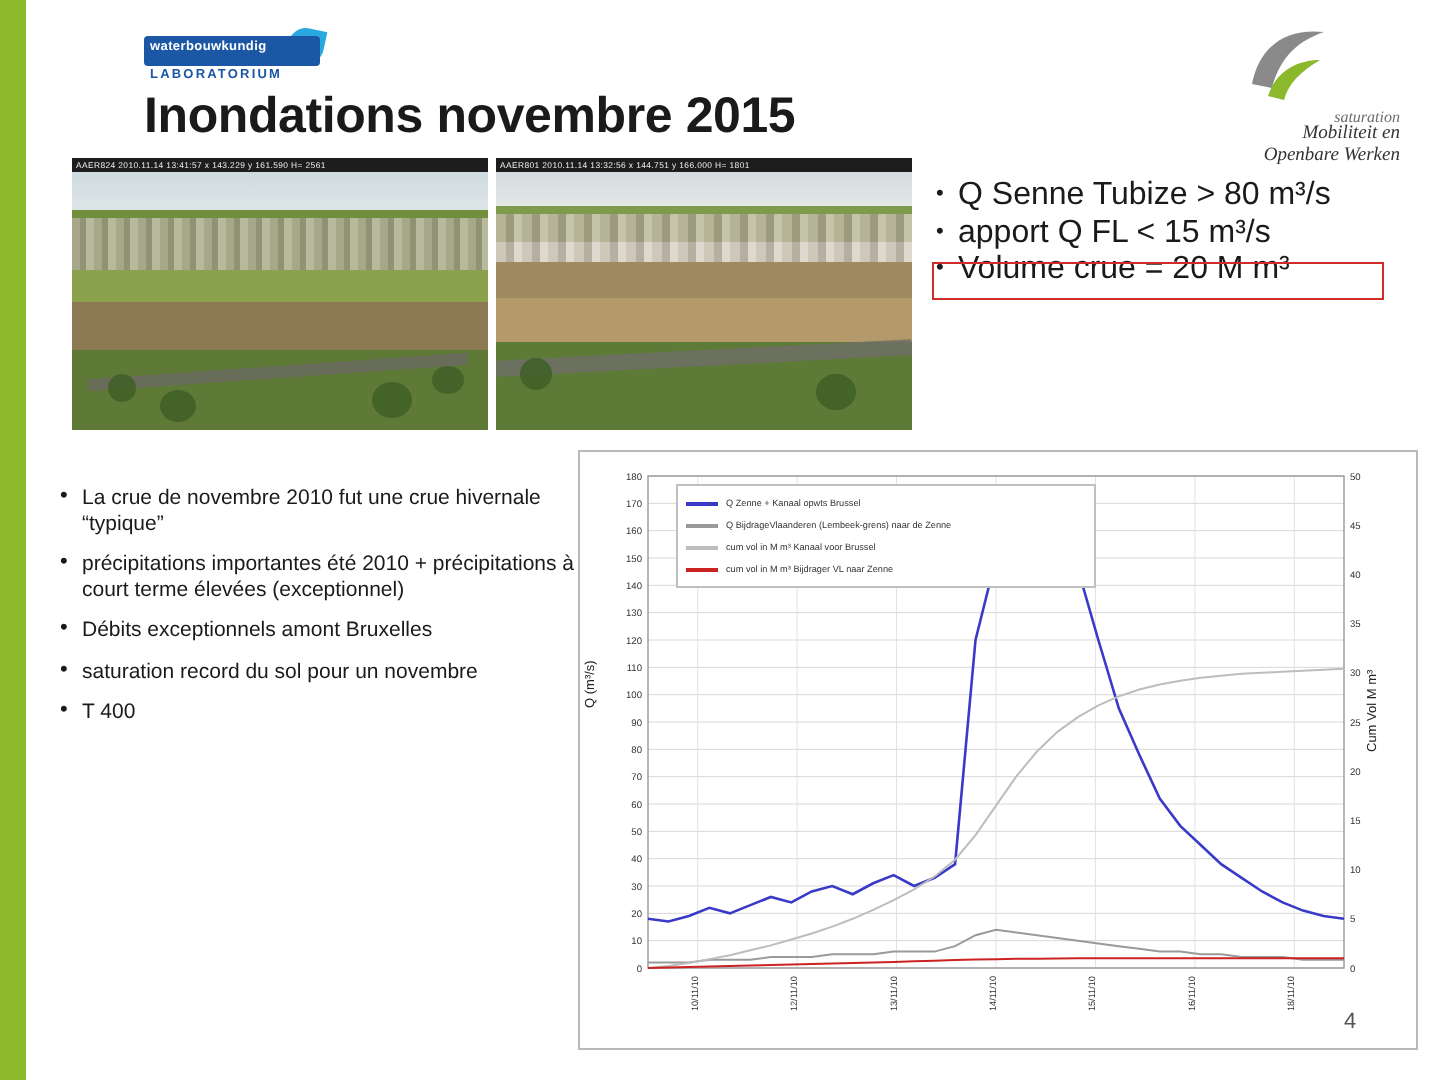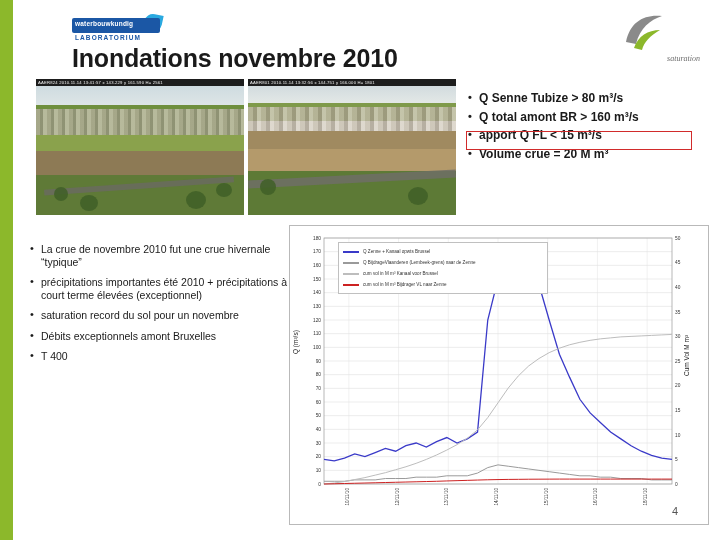--- a/index.html
+++ b/index.html
@@ -204,23 +204,22 @@
     background: #6f6f66;
     transform: rotate(-3deg);
     opacity: .85;
   }
   
   .right-bullets {
     position: absolute;
     left: 466px;
     top: 92px;
     width: 246px;
-    font-size: 12px;
+    font-size: 16px;
     color: #1a1a1a;
-    font-weight: bold;
   }
   .right-bullets li {
     margin-bottom: 6.5px;
     line-height: 12px;
   }
   ul.disc {
     list-style: none;
     margin: 0;
     padding: 0;
   }
@@ -336,23 +335,27 @@
     <div class="wave-txt">waterbouwkundig</div>
     <div class="lab-txt">LABORATORIUM</div>
   </div>
 
   <div class="logo-right">
     <svg class="swoosh" viewBox="0 0 44 38">
       <path d="M2 28 C6 8 20 0 38 2 C26 6 16 14 12 30 Z" fill="#8a8a8a"></path>
       <path d="M10 34 C14 22 24 16 36 16 C26 22 20 28 18 36 Z" fill="#8cb82b"></path>
     </svg>
     <div class="dept">saturation</div>
+    <div class="mob">
+      <span>Mobiliteit en</span><br>
+      <span>Openbare Werken</span>
+    </div>
   </div>
 
-  <div class="title">Inondations novembre 2010</div>
+  <div class="title">Inondations novembre 2015</div>
 
   <div class="photo photo-1">
     <div class="sky"></div>
     <div class="band p1-field-a"></div>
     <div class="p1-town"></div>
     <div class="band p1-field-b"></div>
     <div class="band p1-water"></div>
     <div class="band p1-ground"></div>
     <div class="p1-road"></div>
     <div class="p1-tree" style="left:18px;top:108px;width:14px;height:14px;"></div>
@@ -370,31 +373,30 @@
     <div class="band p2-flood2"></div>
     <div class="band p2-green"></div>
     <div class="p2-road"></div>
     <div class="p1-tree" style="left:12px;top:100px;width:16px;height:16px;"></div>
     <div class="p1-tree" style="left:160px;top:108px;width:20px;height:18px;"></div>
     <div class="caption">AAER801  2010.11.14 13:32:56  x 144.751 y 166.000   H= 1801</div>
   </div>
 
   <ul class="disc right-bullets">
     <li>Q Senne Tubize &gt; 80 m³/s</li>
-    <li>Q total amont BR &gt; 160 m³/s</li>
     <li>apport Q FL &lt; 15 m³/s</li>
     <li>Volume crue = 20 M m³</li>
   </ul>
   <div class="highlight-box"></div>
 
   <ul class="disc left-bullets">
     <li>La crue de novembre 2010 fut une crue hivernale “typique”</li>
     <li>précipitations importantes été 2010 + précipitations à court terme élevées (exceptionnel)</li>
+    <li>Débits exceptionnels amont Bruxelles</li>
     <li>saturation record du sol pour un novembre</li>
-    <li>Débits exceptionnels amont Bruxelles</li>
     <li>T 400</li>
   </ul>
 
   <div class="chart-wrap">
     <svg class="chart-svg" width="418" height="298" viewBox="0 0 418 298">
       <g id="chart-grid">
           <line x1="34" y1="258" x2="382" y2="258" stroke="#d8d8d8" stroke-width="0.5"></line>
           <line x1="34" y1="244.33333333333334" x2="382" y2="244.33333333333334" stroke="#d8d8d8" stroke-width="0.5"></line>
           <line x1="34" y1="230.66666666666666" x2="382" y2="230.66666666666666" stroke="#d8d8d8" stroke-width="0.5"></line>
           <line x1="34" y1="217" x2="382" y2="217" stroke="#d8d8d8" stroke-width="0.5"></line>

